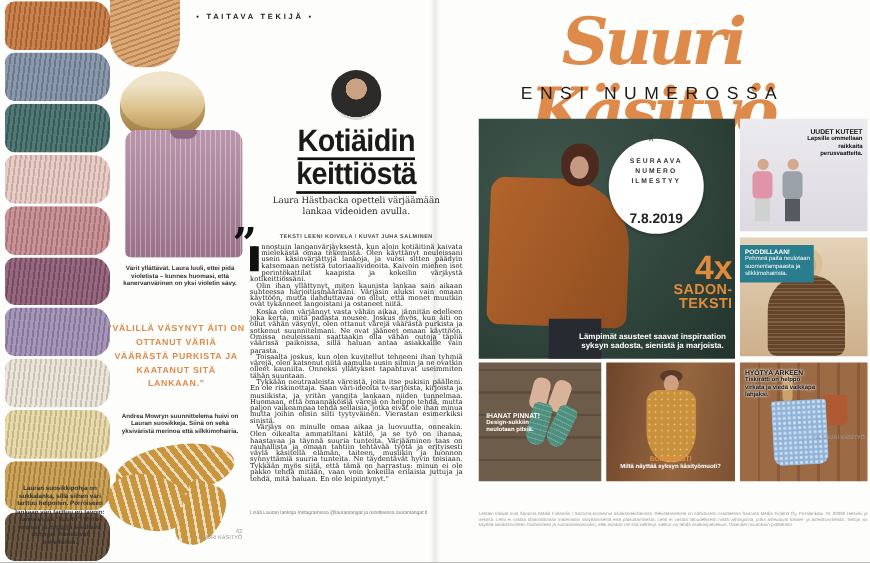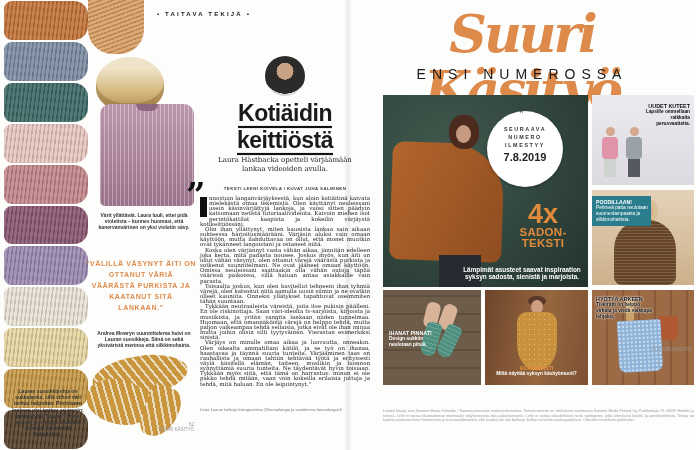--- a/index.html
+++ b/index.html
@@ -80,23 +80,23 @@
         background:radial-gradient(circle at 30% 30%,#41584d,#2c4038 70%,#22332c);}
   .hair{position:absolute;left:66px;top:20px;width:30px;height:34px;border-radius:45%;background:#4d2a1e;}
   .face{position:absolute;left:73px;top:30px;width:15px;height:18px;border-radius:50%;background:#c69a80;}
   .cape{position:absolute;left:8px;top:48px;width:112px;height:118px;border-radius:12px 55px 10px 10px;
         background:linear-gradient(115deg,#b3652c,#8f4d20);transform:rotate(2deg);}
   .pants{position:absolute;left:56px;top:160px;width:42px;height:32px;background:#272b31;}
   .badge{position:absolute;left:104px;top:16px;width:76px;height:76px;border-radius:50%;background:#fff;
         text-align:center;box-shadow:0 1px 3px rgba(0,0,0,.3);}
   .badge .scissors{position:absolute;left:30px;top:-6px;font-size:9px;color:#2c4038;transform:rotate(90deg);}
   .badge .b-line{font-size:5.4px;font-weight:bold;letter-spacing:1.6px;color:#333;line-height:8px;}
-  .badge .b-date{font-size:11px;font-weight:bold;color:#222;margin-top:2px;}
+  .badge .b-date{font-size:11px;font-weight:bold;color:#222;margin-top:20px;}
   .badge-inner{padding-top:14px;}
-  .feature{position:absolute;right:2px;top:106px;width:86px;text-align:center;color:#e08a3c;font-weight:bold;}
+  .feature{position:absolute;right:2px;top:106px;width:86px;text-align:right;color:#e08a3c;font-weight:bold;}
   .feature .big{font-size:27px;line-height:26px;}
   .feature .l1,.feature .l2{font-size:11.5px;line-height:11px;letter-spacing:.3px;}
   .main-caption{position:absolute;left:78px;bottom:6px;width:122px;text-align:center;
         color:#fff;font-weight:bold;font-size:6.4px;line-height:7.6px;}
   
   .box-kids{left:244px;top:95px;width:102px;height:90px;background:linear-gradient(#ecebef,#dcd9e0);}
   .kid{position:absolute;bottom:8px;}
   .kid .head{width:9px;height:9px;border-radius:50%;background:#d3a88c;margin:0 auto 1px;}
   .kid .torso{width:16px;height:22px;border-radius:4px;}
   .kid .legs{width:12px;height:18px;margin:0 auto;background:#555a61;}

